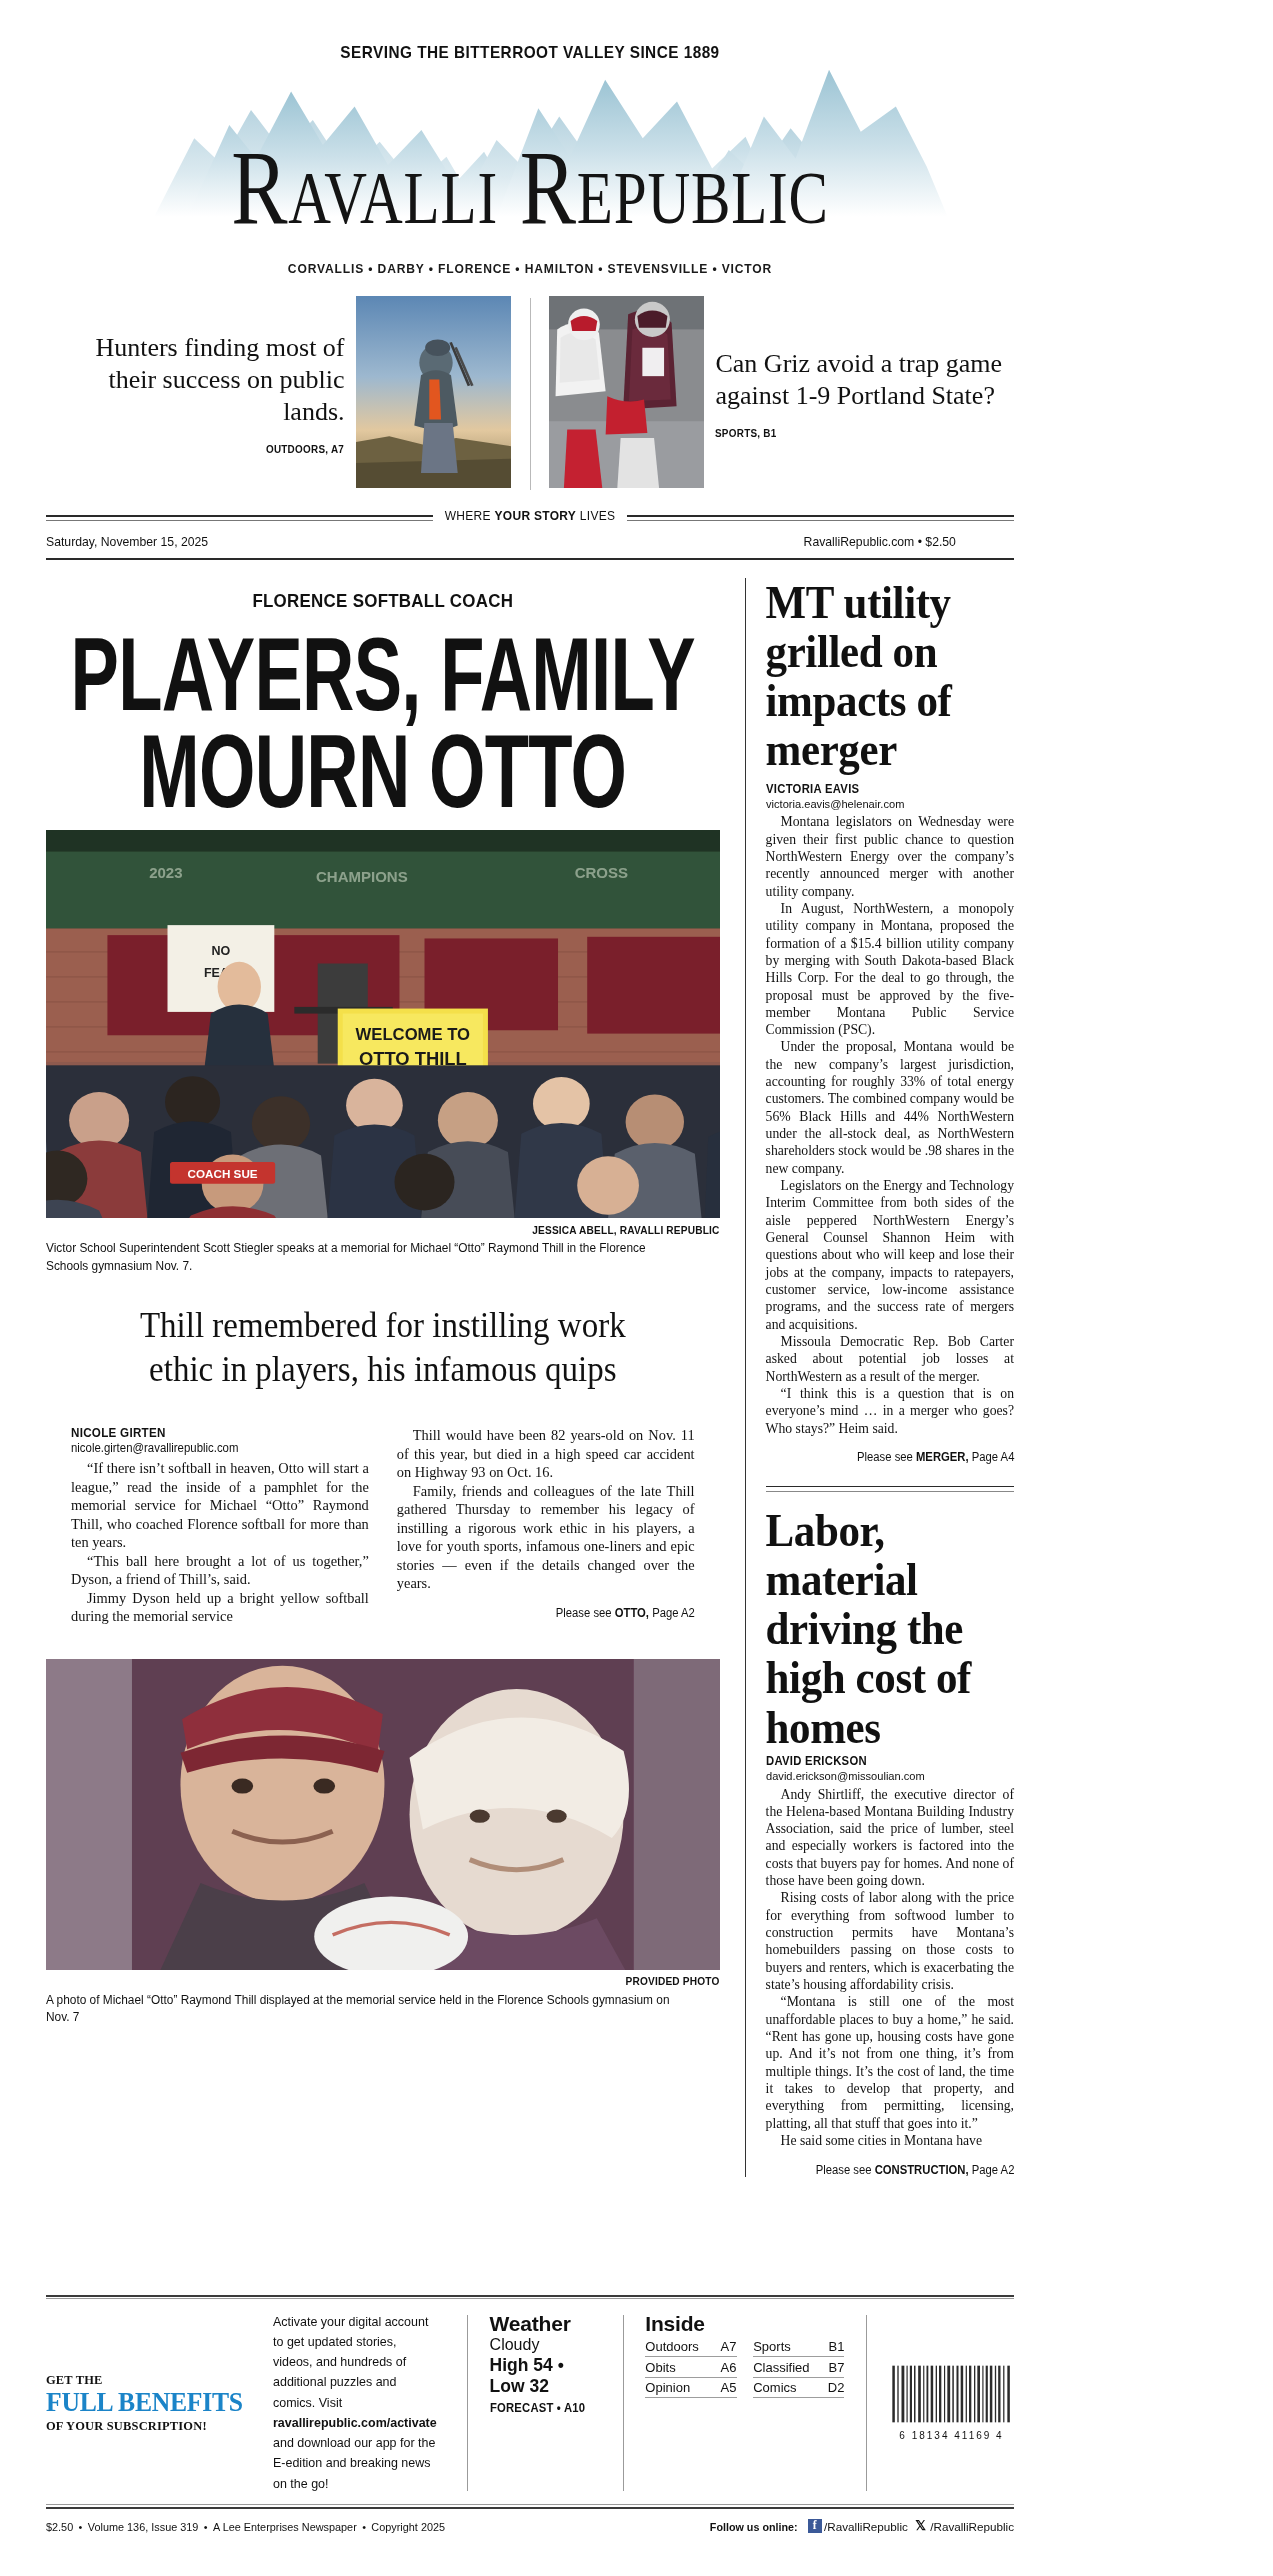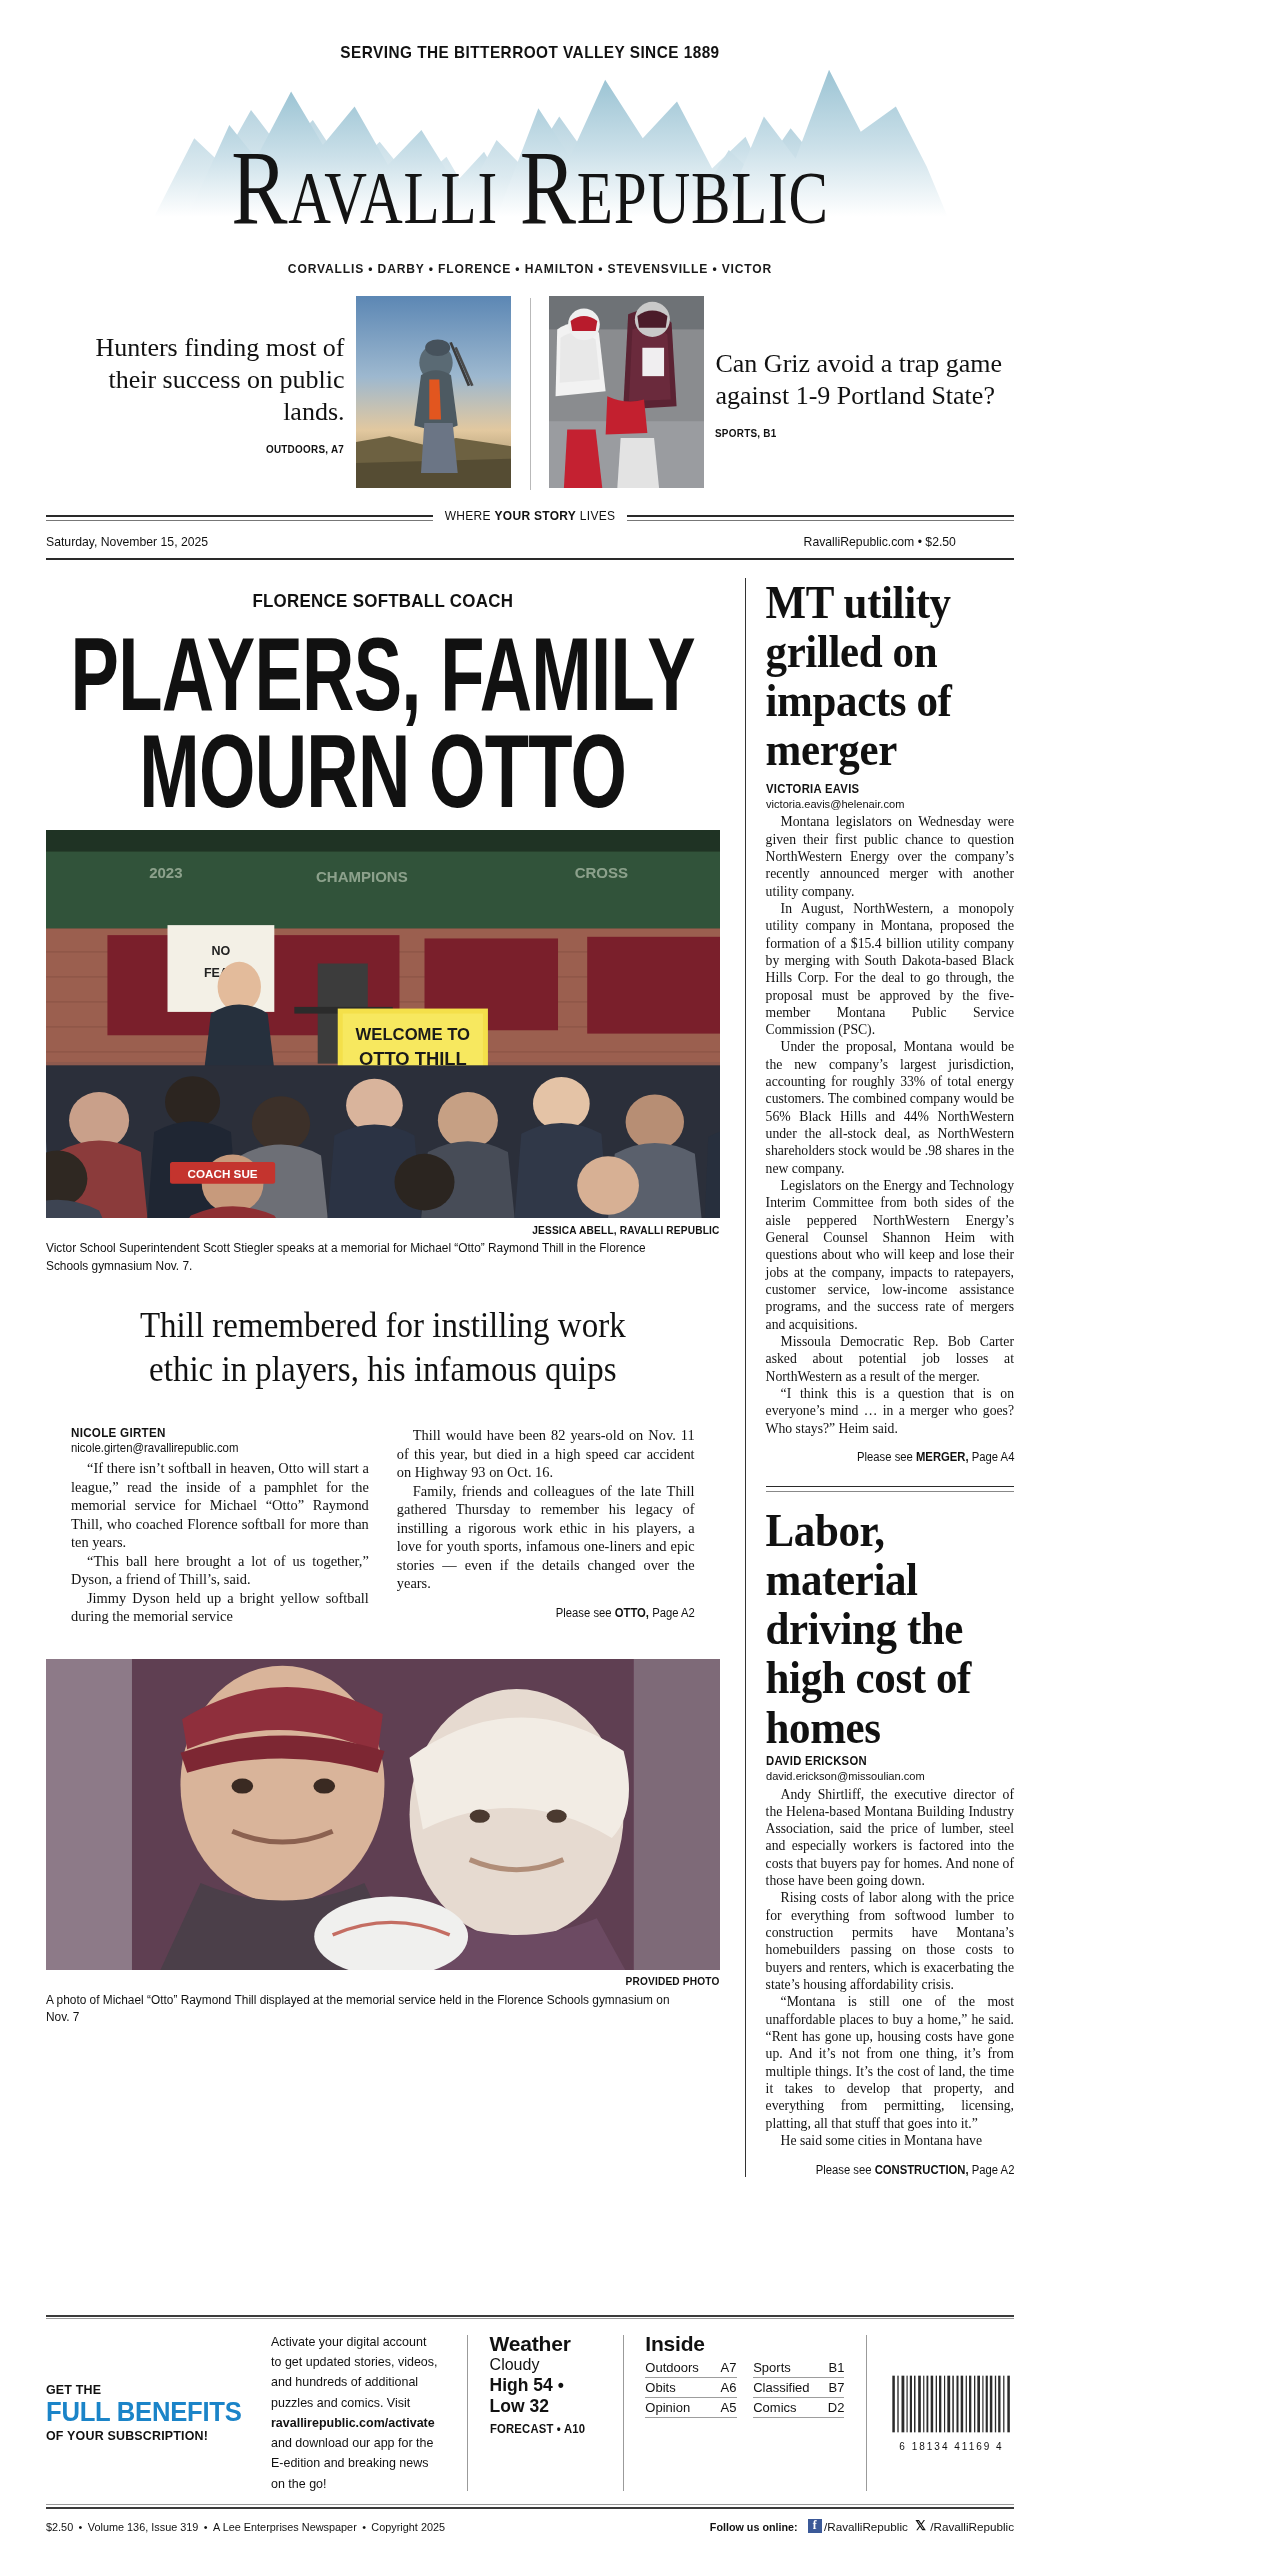--- a/index.html
+++ b/index.html
@@ -179,21 +179,21 @@
   .rail-sep { height: 0; margin: 22px 0 18.4px; border-top: 1.7px solid #2a2a2a; position: relative; }
   .rail-sep:after { content:""; position:absolute; left:0; right:0; top:3.3px; height:0.8px; background:#888; }
 
   
   .footer { position: absolute; left: 46px; right: 46px; bottom: 43px; }
   .foot-rule-top { height: 1.7px; background: #3b3b3b; position: relative; }
   .foot-rule-top:after { content:""; position:absolute; left:0; right:0; top:3.3px; height:0.8px; background:#9a9a9a; }
   .foot-row { display: flex; align-items: stretch; padding: 15px 0 13.4px; }
   .promo { display: flex; align-items: center; width: 535px; }
   .promo-left {
-    font-family: Liberation Sans, sans-serif;
+    font-family: Liberation Serif, serif;
     line-height: 1.12; padding-right: 15px;
   }
   .promo-l1 { font-weight: 700; font-size: 13.4px; letter-spacing: 0.2px; transform: scaleX(0.93); transform-origin:left center;}
   .promo-l2 { font-weight: 700; font-size: 27.6px; letter-spacing: -0.3px; transform: scaleX(0.93); transform-origin:left center; }
   .promo-l3 { font-weight: 700; font-size: 13.4px; letter-spacing: 0.2px; transform: scaleX(0.93); transform-origin:left center;}
   .promo-body {
     font-family: "Liberation Sans", sans-serif;
     font-size: 13px; line-height: 1.56; flex: 1;
     transform: scaleX(0.96); transform-origin: left center;
   }

